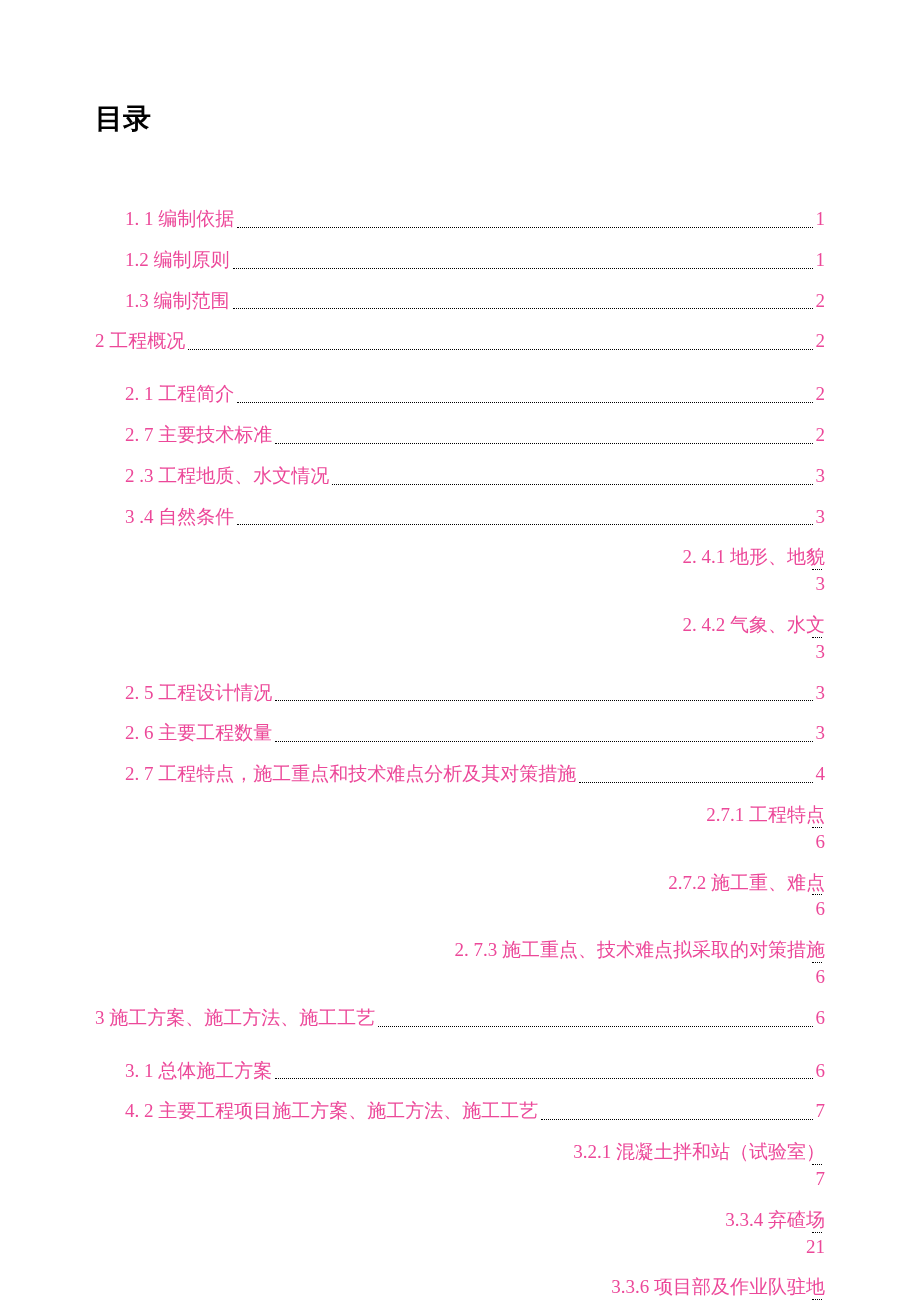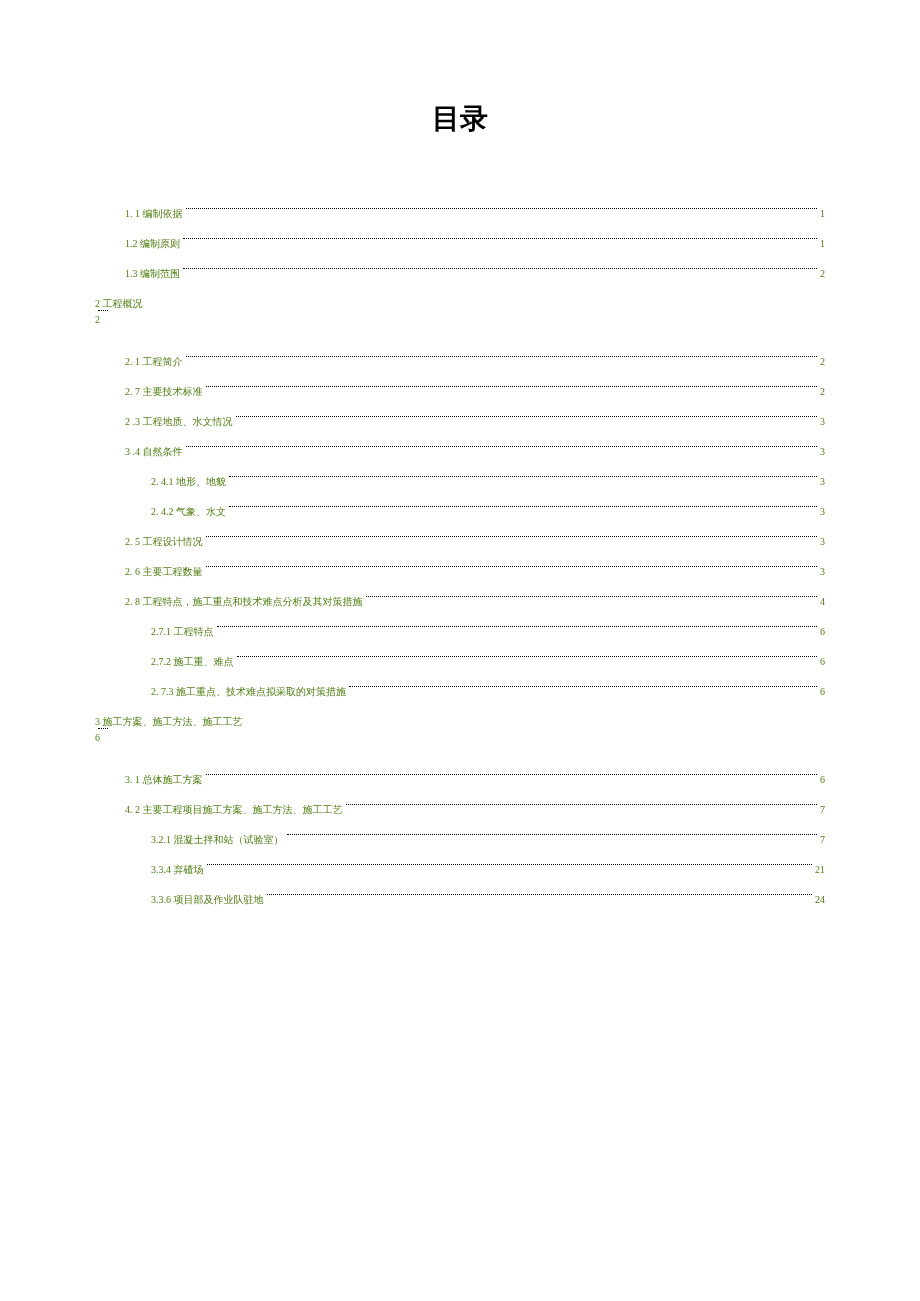--- a/index.html
+++ b/index.html
@@ -4,44 +4,44 @@
   <style>
     * { margin: 0; padding: 0; box-sizing: border-box; }
     body {
       background: #fff;
       font-family: "SimSun", "宋体", serif;
       width: 920px;
       height: 1301px;
       padding: 100px 95px 60px 95px;
     }
     .title {
-      text-align: center;
+      text-align: left;
       font-size: 28px;
       font-weight: bold;
       font-family: Liberation Sans, sans-serif;
       margin-bottom: 70px;
     }
     .toc-entry {
       display: flex;
-      align-items: flex-start;
-      font-size: 10px;
+      align-items: flex-end;
+      font-size: 19px;
       line-height: 1.2;
-      color: #4d7c0f;
+      color: #ec4899;
     }
     .toc-label { white-space: pre; }
     .toc-dots {
       flex: 1;
       border-bottom: 1.5px dotted #000;
       margin: 0 3px 3px 3px;
       min-width: 10px;
     }
     .toc-page { white-space: nowrap; }
-    .level-0 { padding-left: 0; margin-bottom: 30px; margin-top: 18px; flex-direction: column; }
+    .level-0 { padding-left: 0; margin-bottom: 30px; margin-top: 18px; }
     .level-1 { padding-left: 30px; margin-bottom: 18px; }
-    .level-2 { padding-left: 56px; margin-bottom: 18px; }
+    .level-2 { padding-left: 56px; margin-bottom: 18px; flex-direction: column; }
     .toc-container > .toc-entry:first-child { margin-top: 0; }
   </style>
 </head>
 <body>
 
 <h1 class="title">目录</h1>
 
 <div class="toc-container">
     <div class="toc-entry level-1">
       <span class="toc-label">1. 1 编制依据</span>
@@ -97,21 +97,21 @@
       <span class="toc-label">2. 5 工程设计情况</span>
       <span class="toc-dots"></span>
       <span class="toc-page">3</span>
     </div>
     <div class="toc-entry level-1">
       <span class="toc-label">2. 6 主要工程数量</span>
       <span class="toc-dots"></span>
       <span class="toc-page">3</span>
     </div>
     <div class="toc-entry level-1">
-      <span class="toc-label">2. 8 工程特点，施工重点和技术难点分析及其对策措施</span>
+      <span class="toc-label">2. 7 工程特点，施工重点和技术难点分析及其对策措施</span>
       <span class="toc-dots"></span>
       <span class="toc-page">4</span>
     </div>
     <div class="toc-entry level-2">
       <span class="toc-label">2.7.1 工程特点</span>
       <span class="toc-dots"></span>
       <span class="toc-page">6</span>
     </div>
     <div class="toc-entry level-2">
       <span class="toc-label">2.7.2 施工重、难点</span>

